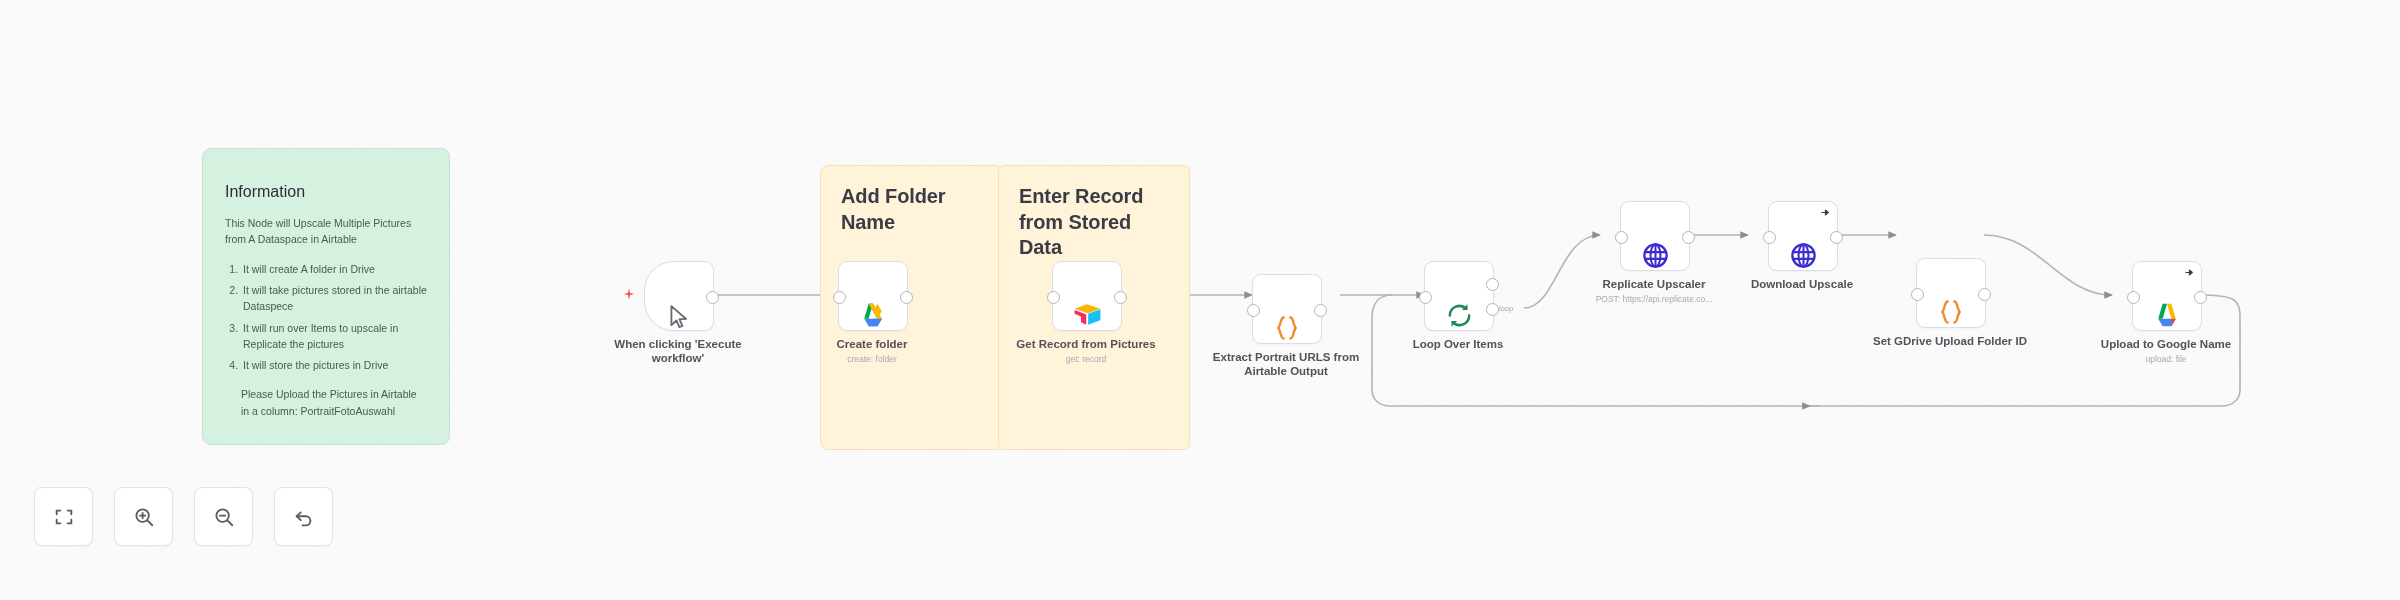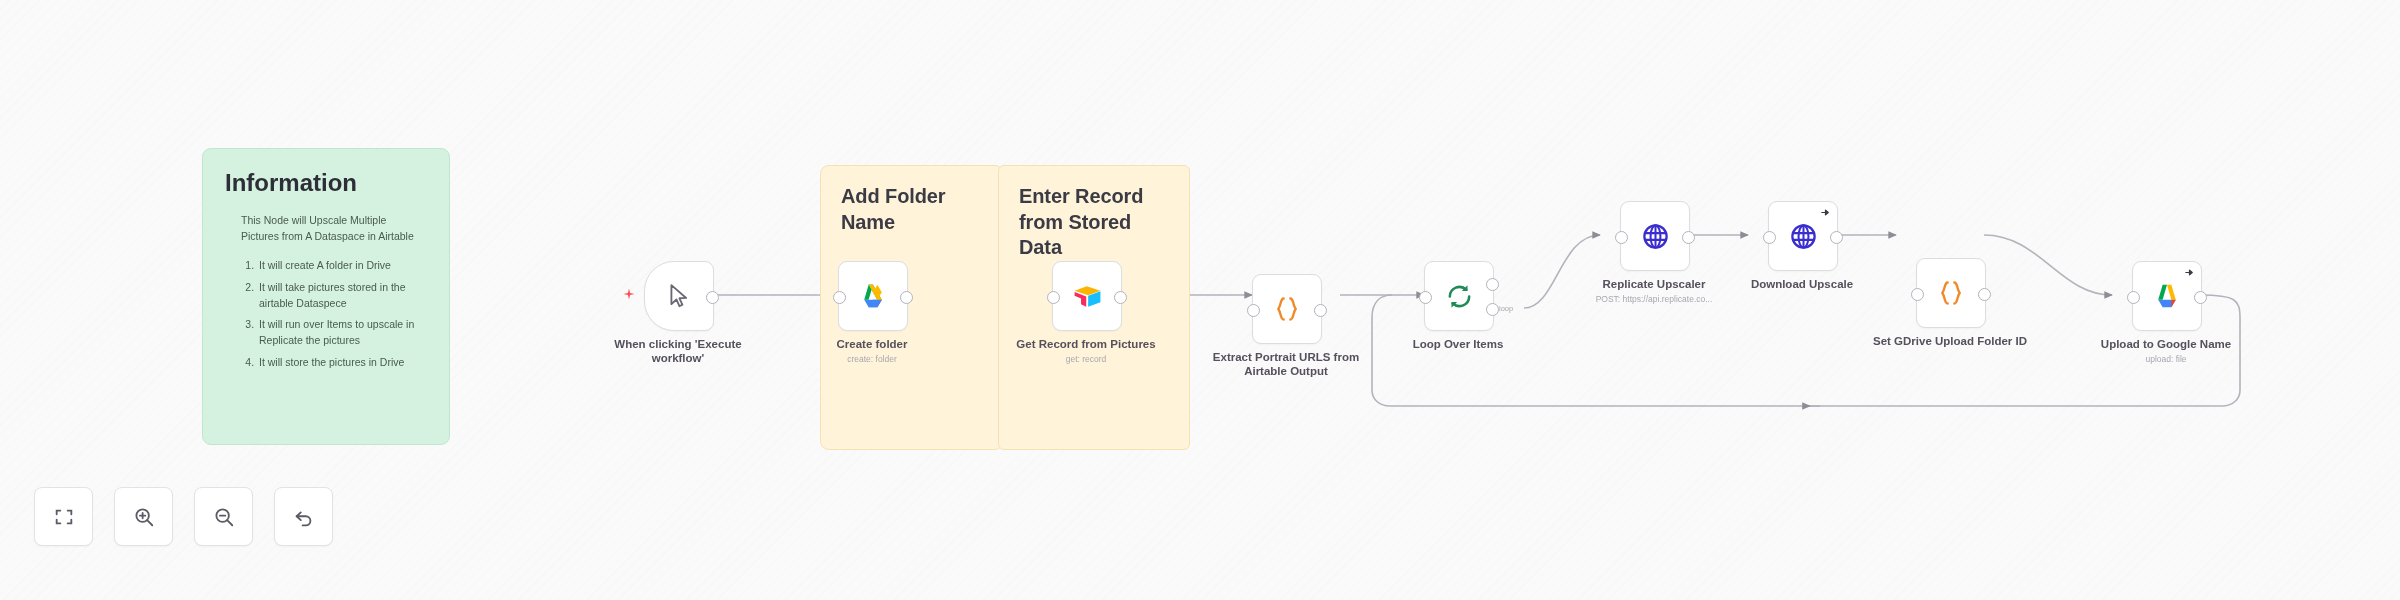--- a/index.html
+++ b/index.html
@@ -53,31 +53,30 @@
     border: 1px solid #BEE7CE;
   }
   .sticky-title {
     font-size: 20px;
     font-weight: 700;
     color: #3b3b45;
     line-height: 1.28;
     letter-spacing: -0.1px;
   }
   .note-title {
-    font-size: 24px;
-    font-weight: 700;
+    font-size: 16px;
+    font-weight: 400;
     color: #2e2e38;
-    margin: 0 0 14px 0;
+    margin: 13px 0 14px 0;
     line-height: 1.2;
   }
   .note-body {
     font-size: 10.5px;
     color: #4a5a50;
     line-height: 1.55;
-    margin-left: 16px;
   }
   .note-body p { margin: 0 0 13px 0; }
   .note-body ol {
     margin: 0;
     padding-left: 16px;
   }
   .note-body ol li {
     margin-bottom: 5px;
     padding-left: 2px;
   }
@@ -96,21 +95,21 @@
   }
   .node-box {
     position: absolute;
     left: 0; top: 0;
     width: 68px;
     height: 68px;
     background: #ffffff;
     border: 1px solid #dcdce3;
     border-radius: 9px;
     display: flex;
-    align-items: center;
+    align-items: flex-end;
     justify-content: center;
     box-shadow: 0 1px 2px rgba(0,0,0,0.035);
   }
   .node-box.trigger {
     border-radius: 30px 9px 9px 30px;
   }
   .node-caption {
     position: absolute;
     top: 76px;
     left: 50%;
@@ -244,20 +243,21 @@
   <div class="sticky sticky-green" style="left:202px; top:148px; width:248px; height:297px; padding:20px 22px;">
     <div class="note-title">Information</div>
     <div class="note-body">
       <p>This Node will Upscale Multiple Pictures from A Dataspace in Airtable</p>
       <ol>
         <li>It will create A folder in Drive</li>
         <li>It will take pictures stored in the airtable Dataspece</li>
         <li>It will run over Items to upscale in Replicate the pictures</li>
         <li>It will store the pictures in Drive</li>
       </ol>
+      <div class="note-foot">Please Upload the Pictures in Airtable in a column: PortraitFotoAuswahl</div>
     </div>
   </div>
 
   <div class="sticky sticky-amber" style="left:820px; top:165px; width:184px; height:285px; padding:18px 20px;">
     <div class="sticky-title">Add Folder Name</div>
   </div>
 
   <div class="sticky sticky-amber" style="left:998px; top:165px; width:192px; height:285px; padding:18px 20px;border-radius:6px;">
     <div class="sticky-title">Enter Record from Stored Data</div>
   </div>

